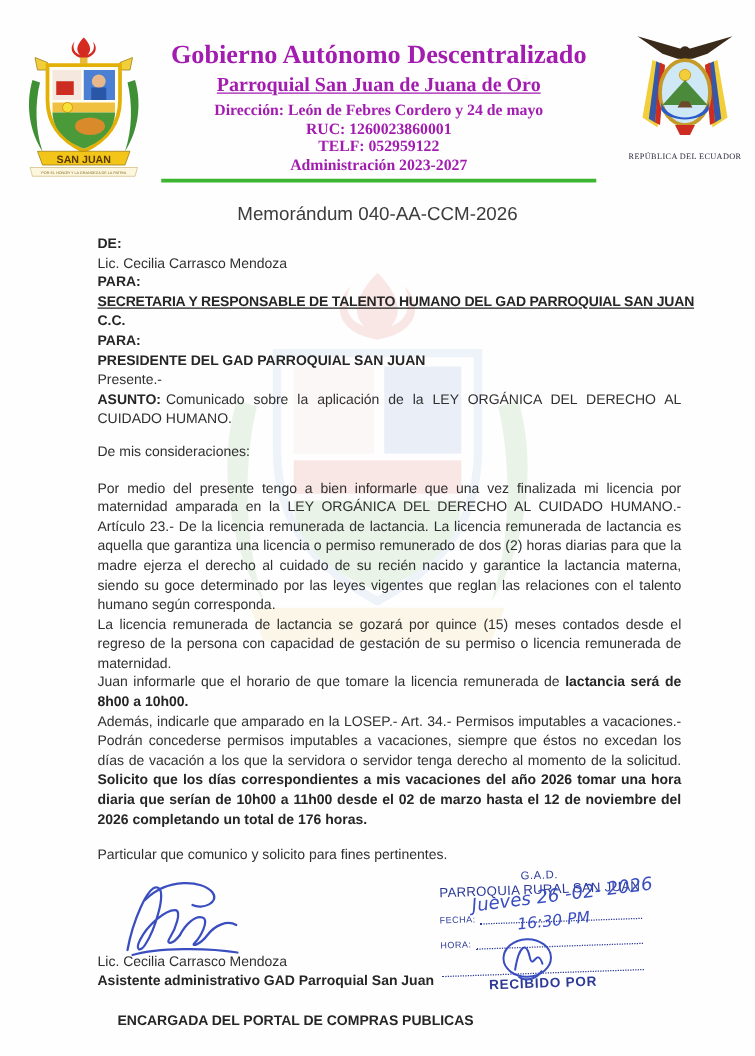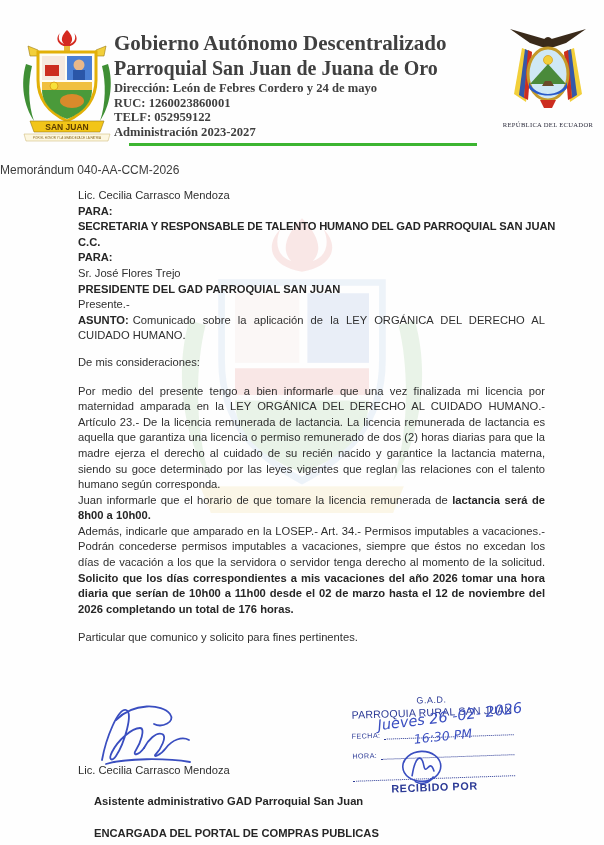--- a/index.html
+++ b/index.html
@@ -5,33 +5,33 @@
   html,body{margin:0;padding:0;background:#e8e8e8;}
   .page{
     position:relative;width:604px;height:845px;margin:0 auto;
     background:#fefefe;overflow:hidden;
     font-family:"Liberation Sans",sans-serif;color:#2f2f2f;
   }
   
   .seal-left{position:absolute;left:16px;top:26px;width:102px;height:118px;}
   .seal-right{position:absolute;left:498px;top:24px;width:100px;text-align:center;}
   .seal-right .caption{font-family:"Liberation Serif",serif;font-size:6.6px;color:#2a2a3a;letter-spacing:.3px;margin-top:1px;}
-  .header-text{position:absolute;left:114px;top:30px;width:378px;font-family:"Liberation Serif",serif;font-weight:bold;color:#404040;}
+  .header-text{position:absolute;left:114px;top:30px;width:378px;text-align:center;font-family:"Liberation Serif",serif;font-weight:bold;color:#a21caf;}
   .header-text .org1{font-size:21px;line-height:26px;}
-  .header-text .org2{font-size:20px;line-height:25px;}
+  .header-text .org2{font-size:16px;line-height:25px;text-decoration:underline;}
   .header-text .sub{font-size:12.6px;line-height:14.6px;}
   .green-hr{width:348px;height:2.6px;background:#3cb531;margin:4px auto 0;}
   
-  .memo-line{position:absolute;top:163px;left:0;width:100%;text-align:left;font-size:12px;color:#3c3c3c;}
+  .memo-line{position:absolute;top:163px;left:0;width:100%;text-align:center;font-size:15px;color:#3c3c3c;}
   
   .doc-body{position:absolute;left:78px;top:188px;width:467px;font-size:11.2px;line-height:15.6px;}
   .doc-body p{margin:0;text-align:justify;}
   .b{font-weight:bold;color:#262626;}
   .lbl{font-weight:bold;color:#262626;margin-right:4px;}
-  .nowrap{white-space:nowrap;letter-spacing:-0.15px;}
+  .nowrap{white-space:nowrap;letter-spacing:-0.15px;text-decoration:underline;}
   .mt1{margin-top:11px !important;}
   .mt2{margin-top:13px !important;}
   
   .sig-svg{position:absolute;left:86px;top:698px;}
   .sig-block{position:absolute;left:78px;top:763px;font-size:11.2px;line-height:15.4px;}
   
   .stamp{position:absolute;left:352px;top:695px;width:162px;transform:rotate(-2deg);color:#2c3a96;}
   .stamp .gad{text-align:center;font-size:9px;letter-spacing:.5px;}
   .stamp .org{text-align:center;font-size:10.6px;letter-spacing:.2px;margin-top:1px;white-space:nowrap;}
   .stamp .row{display:flex;align-items:flex-end;margin-top:11px;font-size:7.2px;letter-spacing:.4px;}
@@ -115,53 +115,54 @@
       <path d="M27,58 C33,74 59,74 65,58 L65,64 C58,74 34,74 27,64 Z" fill="#2a5ac8"></path>
       <path d="M40,62 L52,62 L49,57 L43,57 Z" fill="#6a4a2a"></path>
       <path d="M38,76 L54,76 L50,84 L42,84 Z" fill="#cc2d20"></path>
     </svg>
     <div class="caption">REPÚBLICA DEL ECUADOR</div>
   </div>
 
   <div class="memo-line">Memorándum 040-AA-CCM-2026</div>
 
   <div class="doc-body">
+    <p class="b">DE:</p>
     <p>Lic. Cecilia Carrasco Mendoza</p>
     <p class="b">PARA:</p>
     <p class="b nowrap">SECRETARIA Y RESPONSABLE DE TALENTO HUMANO DEL GAD PARROQUIAL SAN JUAN</p>
     <p class="b">C.C.</p>
     <p class="b">PARA:</p>
-    <p>Sr. José Flores Trejo</p>
     <p class="b">PRESIDENTE DEL GAD PARROQUIAL SAN JUAN</p>
     <p>Presente.-</p>
     <p><span class="lbl">ASUNTO:</span><span>Comunicado sobre la aplicación de la LEY ORGÁNICA DEL DERECHO AL CUIDADO HUMANO.</span></p>
 
     <p class="mt1">De mis consideraciones:</p>
 
     <div class="mt2">
       <p>Por medio del presente tengo a bien informarle que una vez finalizada mi licencia por maternidad amparada en la LEY ORGÁNICA DEL DERECHO AL CUIDADO HUMANO.- Artículo 23.- De la licencia remunerada de lactancia. La licencia remunerada de lactancia es aquella que garantiza una licencia o permiso remunerado de dos (2) horas diarias para que la madre ejerza el derecho al cuidado de su recién nacido y garantice la lactancia materna, siendo su goce determinado por las leyes vigentes que reglan las relaciones con el talento humano según corresponda.</p>
+      <p>La licencia remunerada de lactancia se gozará por quince (15) meses contados desde el regreso de la persona con capacidad de gestación de su permiso o licencia remunerada de maternidad.</p>
       <p><span>Juan informarle que el horario de que tomare la licencia remunerada de </span><span class="b">lactancia será de 8h00 a 10h00.</span></p>
       <p><span>Además, indicarle que amparado en la LOSEP.- Art. 34.- Permisos imputables a vacaciones.- Podrán concederse permisos imputables a vacaciones, siempre que éstos no excedan los días de vacación a los que la servidora o servidor tenga derecho al momento de la solicitud. </span><span class="b">Solicito que los días correspondientes a mis vacaciones del año 2026 tomar una hora diaria que serían de 10h00 a 11h00 desde el 02 de marzo hasta el 12 de noviembre del 2026 completando un total de 176 horas.</span></p>
     </div>
 
     <p class="mt2">Particular que comunico y solicito para fines pertinentes.</p>
   </div>
 
   <svg class="sig-svg" width="118" height="78" viewBox="0 0 118 78">
     <g fill="none" stroke="#3a4ec0" stroke-width="1.8" stroke-linecap="round">
       <path d="M16,62 C20,40 32,10 40,12 C48,14 38,46 30,58 C26,64 22,62 26,54 C32,42 46,30 54,30 C60,30 54,46 50,52 C46,58 52,58 58,50"></path>
       <path d="M30,22 C48,4 76,6 84,16 C90,24 76,30 68,26"></path>
       <path d="M58,50 C62,42 70,34 76,36 C82,38 74,52 70,56 C66,60 74,58 80,50 C86,42 96,38 103,42"></path>
       <path d="M20,66 C40,60 80,60 104,64"></path>
     </g>
   </svg>
 
   <div class="sig-block">
     <p style="margin:0">Lic. Cecilia Carrasco Mendoza</p>
-    <p style="margin:16px" class="b">Asistente administrativo GAD Parroquial San Juan</p>
+    <p style="margin:0" class="b">Asistente administrativo GAD Parroquial San Juan</p>
     <p style="margin:16px" class="b">ENCARGADA DEL PORTAL DE COMPRAS PUBLICAS</p>
   </div>
 
   <div class="stamp">
     <div class="gad">G.A.D.</div>
     <div class="org">PARROQUIA RURAL SAN JUAN</div>
     <div class="row">
       <span>FECHA:</span>
       <span class="leader"></span>
     </div>

